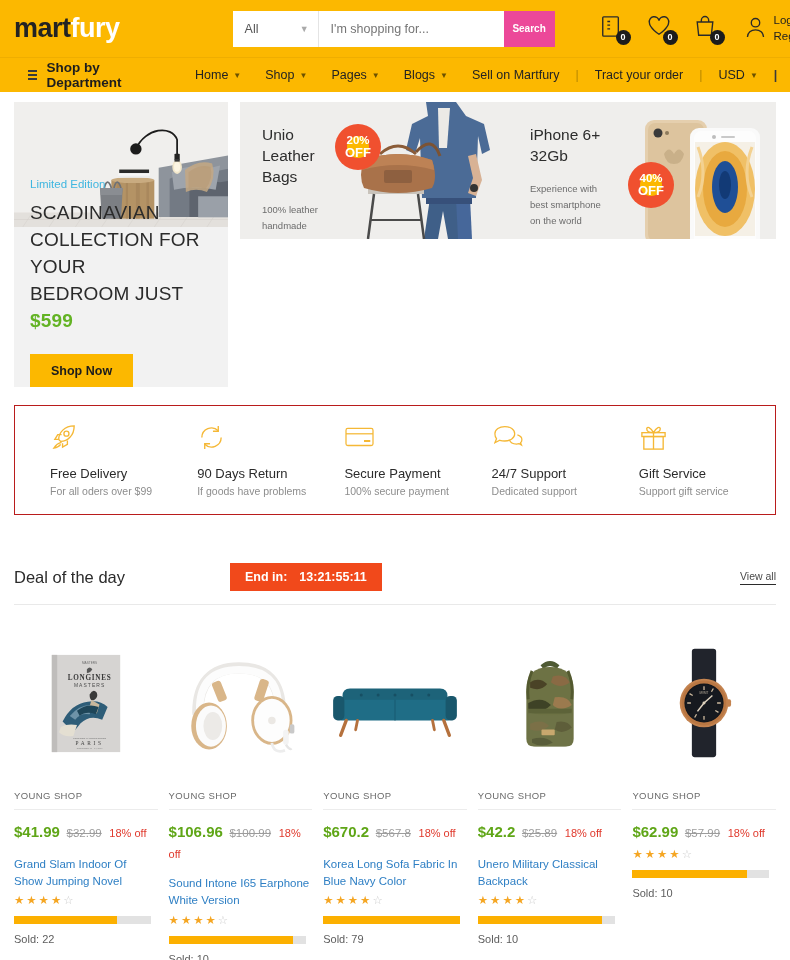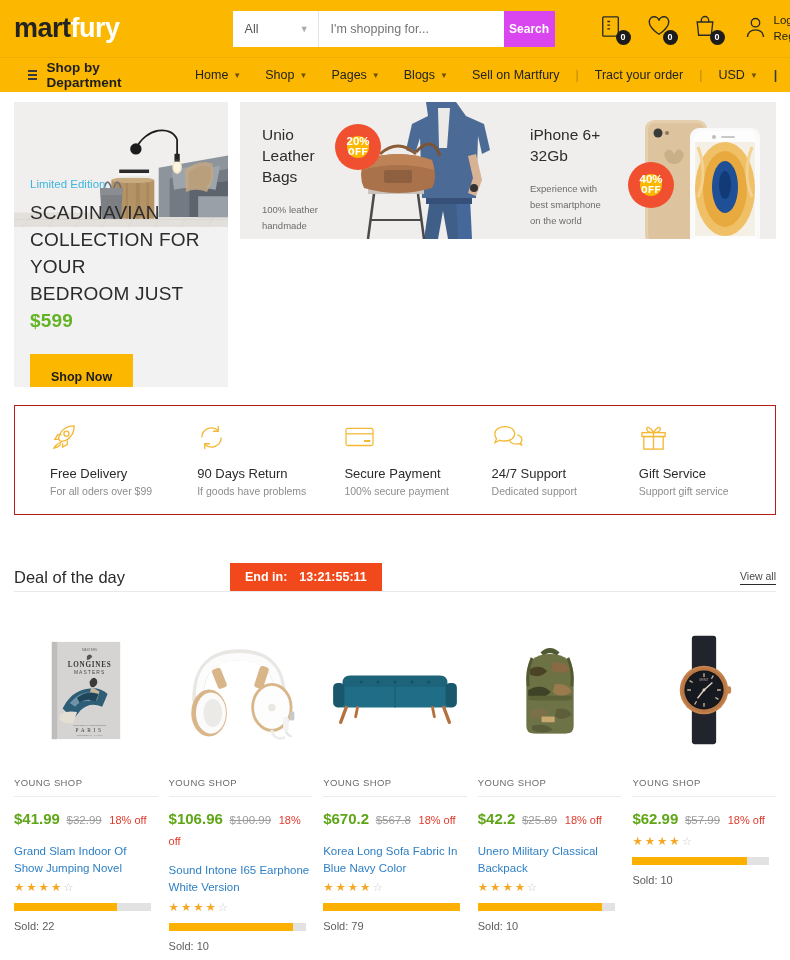--- a/index.html
+++ b/index.html
@@ -48,26 +48,26 @@
     flex: 1;
     border: none;
     outline: none;
     padding: 0 12px;
     font-size: 12.5px;
     color: #888;
     font-family: "Liberation Sans", sans-serif;
     background: #fff;
   }
   .search-btn {
-    background: #d946ef;
+    background: #ec4899;
     color: #fff;
     border: none;
     width: 66px;
     font-weight: 700;
-    font-size: 12px;
+    font-size: 10px;
     cursor: pointer;
     font-family: "Liberation Sans", sans-serif;
   }
 
   .headicons { display: flex; align-items: center; margin-left: auto; gap: 21px; }
   .hicon { position: relative; width: 26px; height: 28px; cursor: pointer; }
   .hicon svg { stroke: #2a2a2a; fill: none; stroke-width: 1.5; }
   .badge {
     position: absolute; right: -5px; bottom: -2px;
     background: #1c1c1c; color: #fff;
@@ -127,42 +127,42 @@
   .limited { color: #3fb6e0; font-size: 11.5px; margin-bottom: 10px; }
   .hero-h {
     font-size: 19px; line-height: 1.42; color: #2b2b2b;
     font-weight: 400; letter-spacing: 0.2px;
   }
   .hero-h .price { color: #63b324; font-weight: 700; }
   .shopnow {
     margin-top: 19px;
     background: #fcb800; color: #1c1c1c;
     border: none; font-weight: 700; font-size: 12.5px;
-    padding: 16px 21px; cursor: pointer;
+    padding: 10px 21px; cursor: pointer;
     font-family: "Liberation Sans", sans-serif;
   }
 
   .side-col { display: flex; flex-direction: row; }
   .sidebanner {
     width: 268px; height: 136.5px;
     background: #efefef;
     position: relative; overflow: hidden;
   }
   .sb-txt { position: absolute; left: 22px; top: 23px; z-index: 5; }
   .sb-h { font-size: 15.5px; line-height: 1.35; color: #2d2d2d; }
   .sb-sub { font-size: 9.5px; color: #6c6c6c; line-height: 1.7; margin-top: 14px; }
   .discount {
     position: absolute; z-index: 6;
     width: 46px; height: 46px; border-radius: 50%;
     background: #f0502f; color: #fff;
     display: flex; flex-direction: column; align-items: center; justify-content: center;
     font-weight: 700; line-height: 1.05;
   }
   .discount .pct { font-size: 11.5px; }
-  .discount .off { font-size: 11px; font-family: Liberation Mono, monospace; }
+  .discount .off { font-size: 13px; }
   .discount:after {
     content: ""; position: absolute; width: 22px; height: 22px;
     background: #fcb800; border-radius: 50%; z-index: -1;
   }
 
   
   .services {
     margin-top: 18px;
     border: 1px solid #b91c1c;
     height: 110px;
@@ -173,20 +173,21 @@
   .svc { flex: 1; padding-left: 23px; }
   .svc-ico { height: 30px; margin-bottom: 13px; color: #f5b836; }
   .svc-ico svg { stroke: #f5b836; fill: none; stroke-width: 1.4; }
   .svc-t { font-size: 13px; color: #2b2b2b; margin-bottom: 4px; }
   .svc-s { font-size: 10.5px; color: #8d8d8d; }
 
   
   .deal-head {
     margin-top: 48px;
     display: flex; align-items: center;
+    padding-bottom: 13px;
     border-bottom: 1px solid #e9e9e9;
   }
   .deal-title { font-size: 16.5px; color: #2b2b2b; }
   .countdown {
     background: #f1491b; color: #fff;
     font-weight: 700; font-size: 12.5px;
     padding: 7px 15px; margin-left: 105px;
     display: flex; gap: 12px;
   }
   .viewall {

